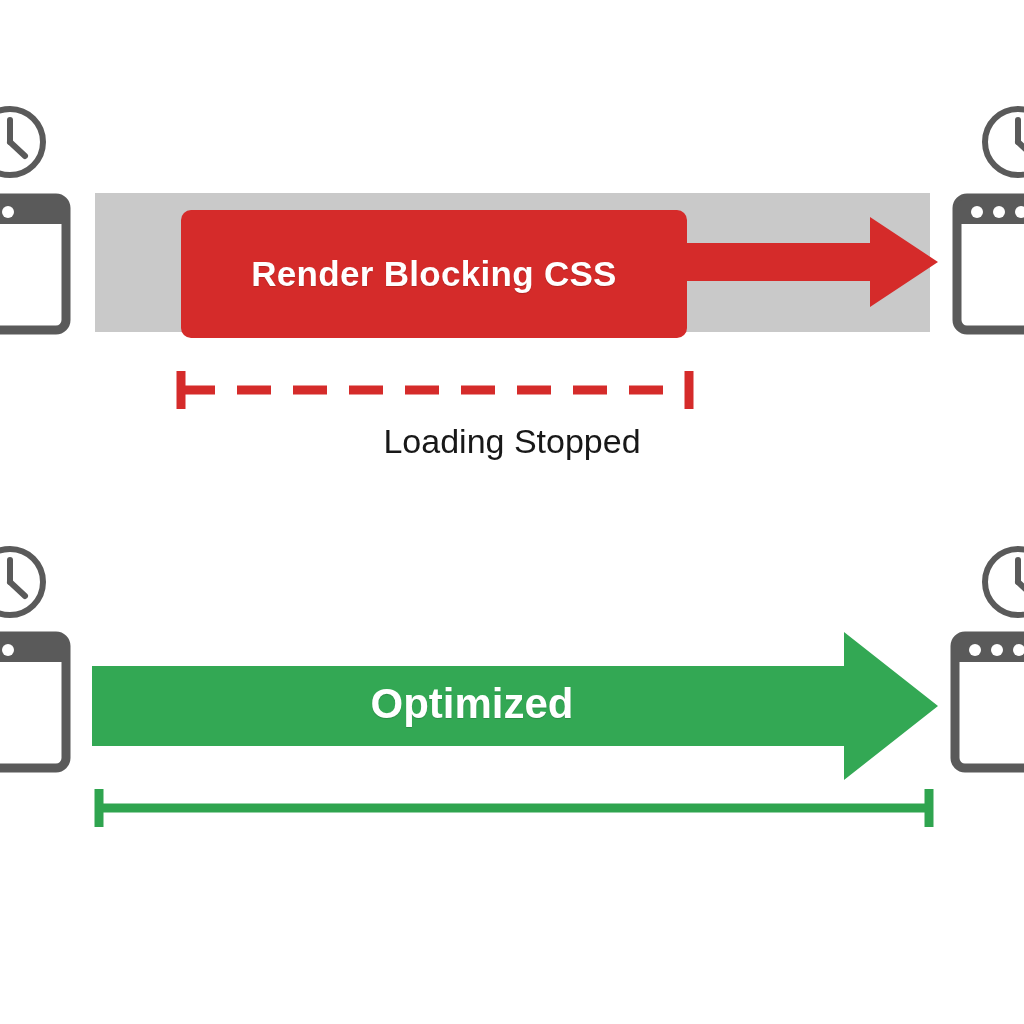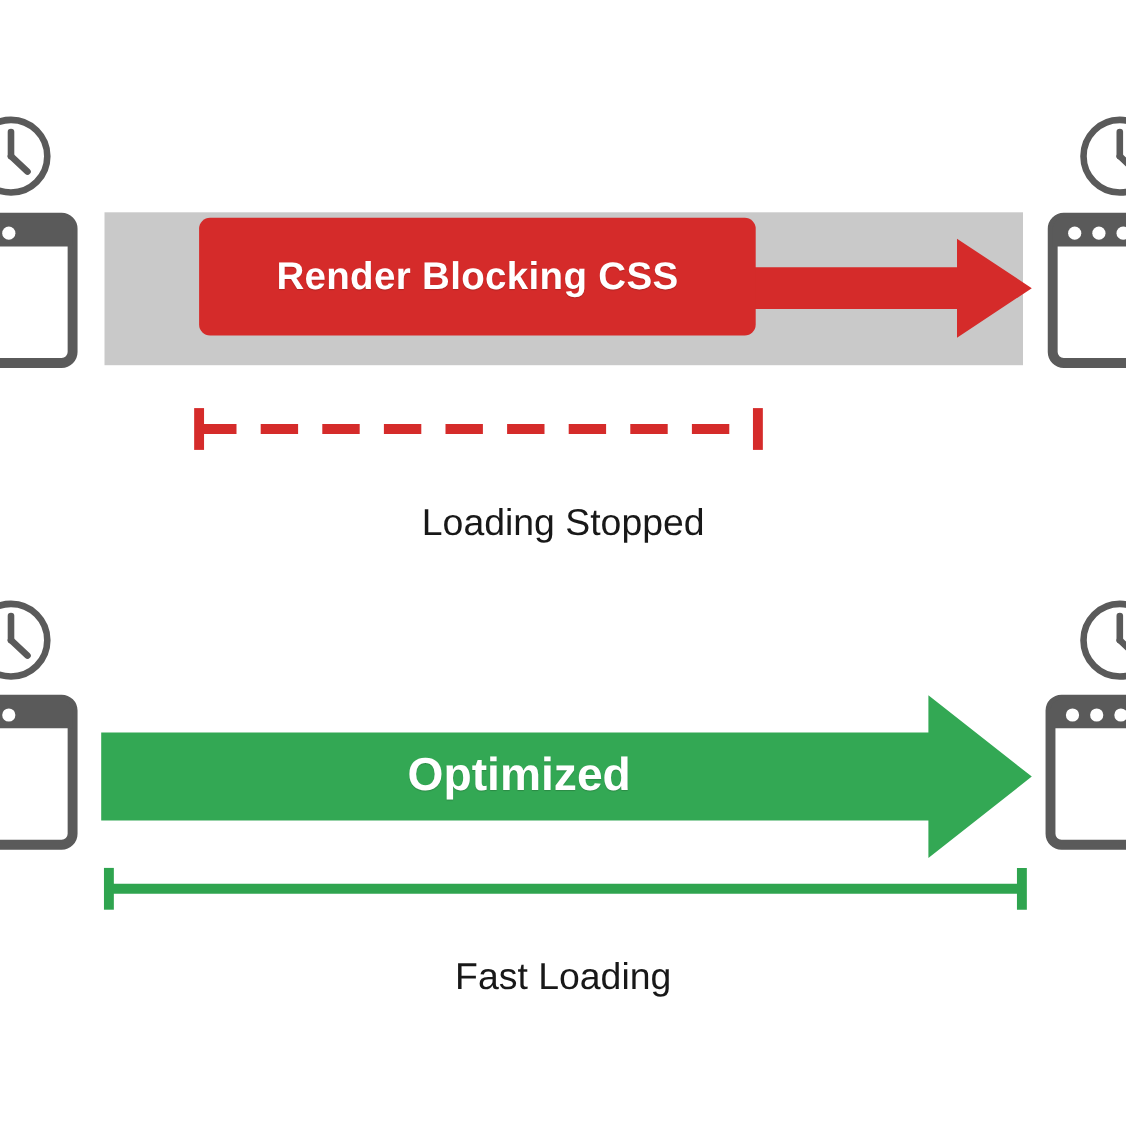--- a/index.html
+++ b/index.html
@@ -58,21 +58,20 @@
     text-align: center;
   }
 
   
   .caption {
     position: absolute;
     color: #181818;
     font-size: 34px;
     text-align: center;
     white-space: nowrap;
-    margin-top: 34px;
   }
 
   svg { display: block; overflow: visible; }
 </style>
 </head>
 <body>
 
 <div id="canvas">
 
   <div class="icon-clock" style="left:-30px; top:102px;">
@@ -110,21 +109,21 @@
       <circle cx="68" cy="18" r="6" fill="#ffffff"></circle>
     </svg>
   </div>
 
   <div class="track" style="left:95px; top:193px; width:835px; height:139px;"></div>
 
   <svg class="abs" style="left:600px; top:215px;" width="340" height="95" viewBox="0 0 340 95">
     <path d="M0 28 H270 V2 L338 47 L270 92 V66 H0 Z" fill="#d52b2a"></path>
   </svg>
 
-  <div class="red-block" style="left:181px; top:198px; width:506px; height:107px;">
+  <div class="red-block" style="left:181px; top:210px; width:506px; height:128px;">
     <span class="red-block-label">Render Blocking CSS</span>
   </div>
 
   <svg class="abs" style="left:170px; top:365px;" width="540" height="50" viewBox="0 0 540 50">
     <line x1="11" y1="6" x2="11" y2="44" stroke="#d52b2a" stroke-width="9"></line>
     <line x1="519" y1="6" x2="519" y2="44" stroke="#d52b2a" stroke-width="9"></line>
     <line x1="11" y1="25" x2="519" y2="25" stroke="#d52b2a" stroke-width="9" stroke-dasharray="34 22"></line>
   </svg>
 
   <div class="caption" style="left:162px; top:422px; width:700px;">Loading Stopped</div>
@@ -170,15 +169,14 @@
   </svg>
 
   <div class="green-label" style="left:92px; top:680px; width:760px;">Optimized</div>
 
   <svg class="abs" style="left:88px; top:783px;" width="852" height="50" viewBox="0 0 852 50">
     <line x1="11" y1="6" x2="11" y2="44" stroke="#2fa44f" stroke-width="9"></line>
     <line x1="841" y1="6" x2="841" y2="44" stroke="#2fa44f" stroke-width="9"></line>
     <line x1="11" y1="25" x2="841" y2="25" stroke="#2fa44f" stroke-width="9"></line>
   </svg>
 
-  <div class="caption" style="left:162px; top:835px; width:700px;">Fast Loading</div>
 
 </div>
 
 </body></html>

